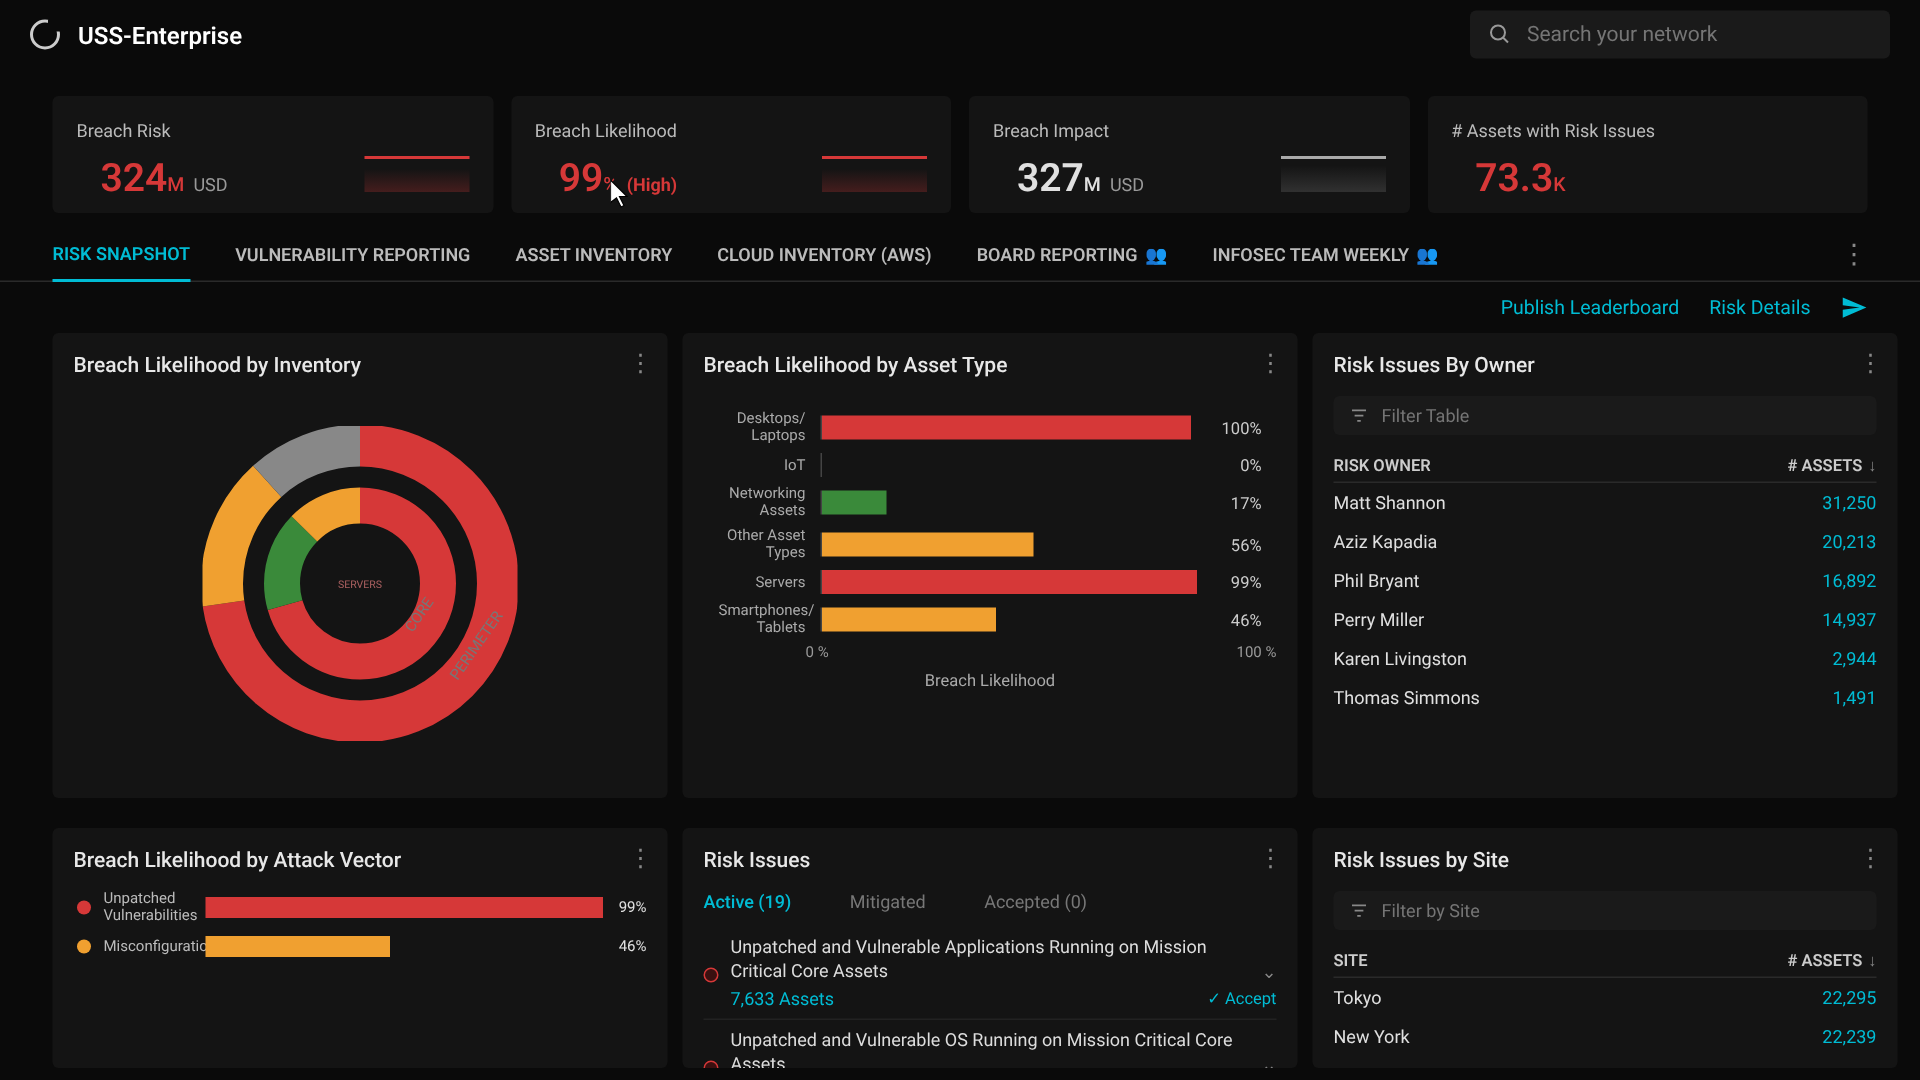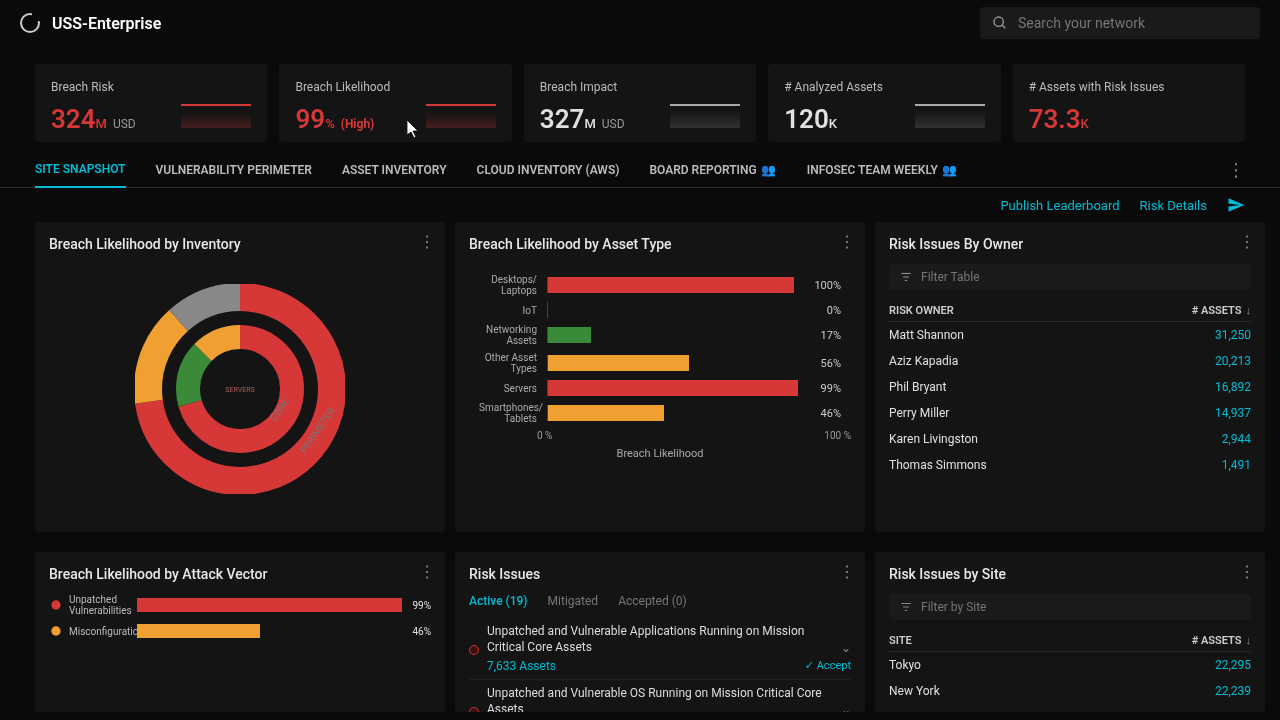--- a/index.html
+++ b/index.html
@@ -7,21 +7,21 @@
 .header { display:flex; align-items:center; padding:10px 20px; height:46px; }
 .logo { width:20px; height:20px; border:2px solid #ccc; border-radius:50%; margin-right:12px; position:relative; }
 .logo::after { content:''; position:absolute; top:-2px; right:-2px; width:8px; height:8px; background:#0a0a0a; }
 .app-title { font-size:16px; font-weight:600; color:#fff; }
 .search-box { margin-left:auto; background:#1a1a1a; border-radius:4px; display:flex; align-items:center; padding:8px 12px; width:280px; }
 .search-box input { background:none; border:none; color:#999; outline:none; flex:1; margin-left:10px; font-size:14px; }
 .search-icon { width:16px; height:16px; }
 .cards { display:flex; gap:12px; padding:18px 35px 10px; }
 .card { flex:1; background:#141414; border-radius:4px; padding:16px; position:relative; height:78px; }
 .card-title { font-size:12px; color:#bbb; margin-bottom:10px; }
-.card-value { font-size:26px; font-weight:600; }
+.card-value { font-size:26px; font-weight:600;margin-left:16px; }
 .card-value.red { color:#d63838; }
 .card-unit { font-size:13px; font-weight:500; }
 .card-suffix { font-size:12px; color:#999; margin-left:6px; }
 .card-sub { font-size:12px; color:#d63838; margin-left:6px;font-weight:bold; }
 .spark { position:absolute; right:16px; bottom:14px; width:70px; height:24px; }
 .spark.red { background:linear-gradient(to top, rgba(214,56,56,0.25), transparent 70%); border-top:2px solid #d63838; }
 .spark.gray { background:linear-gradient(to top, rgba(180,180,180,0.18), transparent 80%); border-top:2px solid #aaa; }
 .tabs { display:flex; align-items:center; padding:0 35px; border-bottom:1px solid #2a2a2a; height:36px; }
 .tab { font-size:12px; font-weight:600; color:#bbb; padding:10px 0; margin-right:30px; cursor:pointer; display:flex; align-items:center; gap:5px; }
 .tab.active { color:#00bcd4; border-bottom:2px solid #00bcd4; }
@@ -47,21 +47,21 @@
 .bar-val { margin-left:20px; color:#ccc; font-size:11px; }
 .bar-axis { display:flex; justify-content:space-between; font-size:10px; color:#999; margin:4px 0 0 68px; }
 .bar-xlabel { text-align:center; font-size:11px; color:#aaa; margin-top:6px; }
 .filter-box { background:#1a1a1a; border-radius:4px; display:flex; align-items:center; padding:6px 10px; margin-bottom:10px; }
 .filter-box input { background:none; border:none; color:#999; outline:none; flex:1; margin-left:8px; font-size:12px; }
 .tbl-head { display:flex; justify-content:space-between; font-size:11px; font-weight:600; color:#ccc; padding:4px 0; border-bottom:1px solid #2a2a2a; }
 .tbl-head .sort { color:#888; margin-left:4px; }
 .tbl-row { display:flex; justify-content:space-between; font-size:12px; padding:6px 0; }
 .tbl-val { color:#00bcd4; font-weight:400; }
 .p2 { height:160px; overflow:hidden; margin-top:10px; }
-.sub-tabs { display:flex; gap:20px; font-size:12px; margin-bottom:10px; }
+.sub-tabs { display:flex; gap:39px; font-size:12px; margin-bottom:10px; }
 .sub-tab { color:#777; cursor:pointer; }
 .sub-tab.active { color:#00bcd4; font-weight:500; }
 .issue { padding:6px 0; font-size:12px; border-bottom:1px solid #222; }
 .issue-row1 { display:flex; align-items:flex-end; gap:8px; }
 .issue-dot { width:10px; height:10px; border-radius:50%; background:#3a1010; border:1px solid #d63838; margin-top:3px; flex-shrink:0; }
 .issue-title { flex:1; color:#ddd; line-height:1.3; }
 .chev { color:#888; flex-shrink:0; }
 .issue-meta { display:flex; justify-content:space-between; margin-top:4px; padding-left:18px; }
 .issue-count { color:#00bcd4;text-align:right; }
 .accept { color:#00bcd4; font-size:11px; }
@@ -87,29 +87,27 @@
   </div>
 </div>
 
 <div class="cards" id="cards">
     <div class="card"><div class="card-title">Breach Risk</div>
   <span class="card-value red">324<span class="card-unit">M</span></span><span class="card-suffix">USD</span><div class="spark red"></div></div>
     <div class="card"><div class="card-title">Breach Likelihood</div>
   <span class="card-value red">99<span class="card-unit">%</span></span><span class="card-sub">(High)</span><div class="spark red"></div></div>
     <div class="card"><div class="card-title">Breach Impact</div>
   <span class="card-value ">327<span class="card-unit">M</span></span><span class="card-suffix">USD</span><div class="spark gray"></div></div>
-    <div class="card"><div class="card-title"># Analyzed Assets</div>
-  <span class="card-value ">120<span class="card-unit">K</span></span><div class="spark gray"></div></div>
     <div class="card"><div class="card-title"># Assets with Risk Issues</div>
   <span class="card-value red">73.3<span class="card-unit">K</span></span></div>
   </div>
 
 <div class="tabs" id="tabs">
-  <span class="tab active">SITE SNAPSHOT</span>
-    <span class="tab">VULNERABILITY PERIMETER</span>
+  <span class="tab active">RISK SNAPSHOT</span>
+    <span class="tab">VULNERABILITY REPORTING</span>
     <span class="tab">ASSET INVENTORY</span>
     <span class="tab">CLOUD INVENTORY (AWS)</span>
     <span class="tab">BOARD REPORTING <span class="tab-icon">👥</span></span>
     <span class="tab">INFOSEC TEAM WEEKLY <span class="tab-icon">👥</span></span>
     <span class="dots">⋮</span>
 </div>
 
 <div class="actions">
   <span class="action-link">Publish Leaderboard</span>
   <span class="action-link">Risk Details</span>

